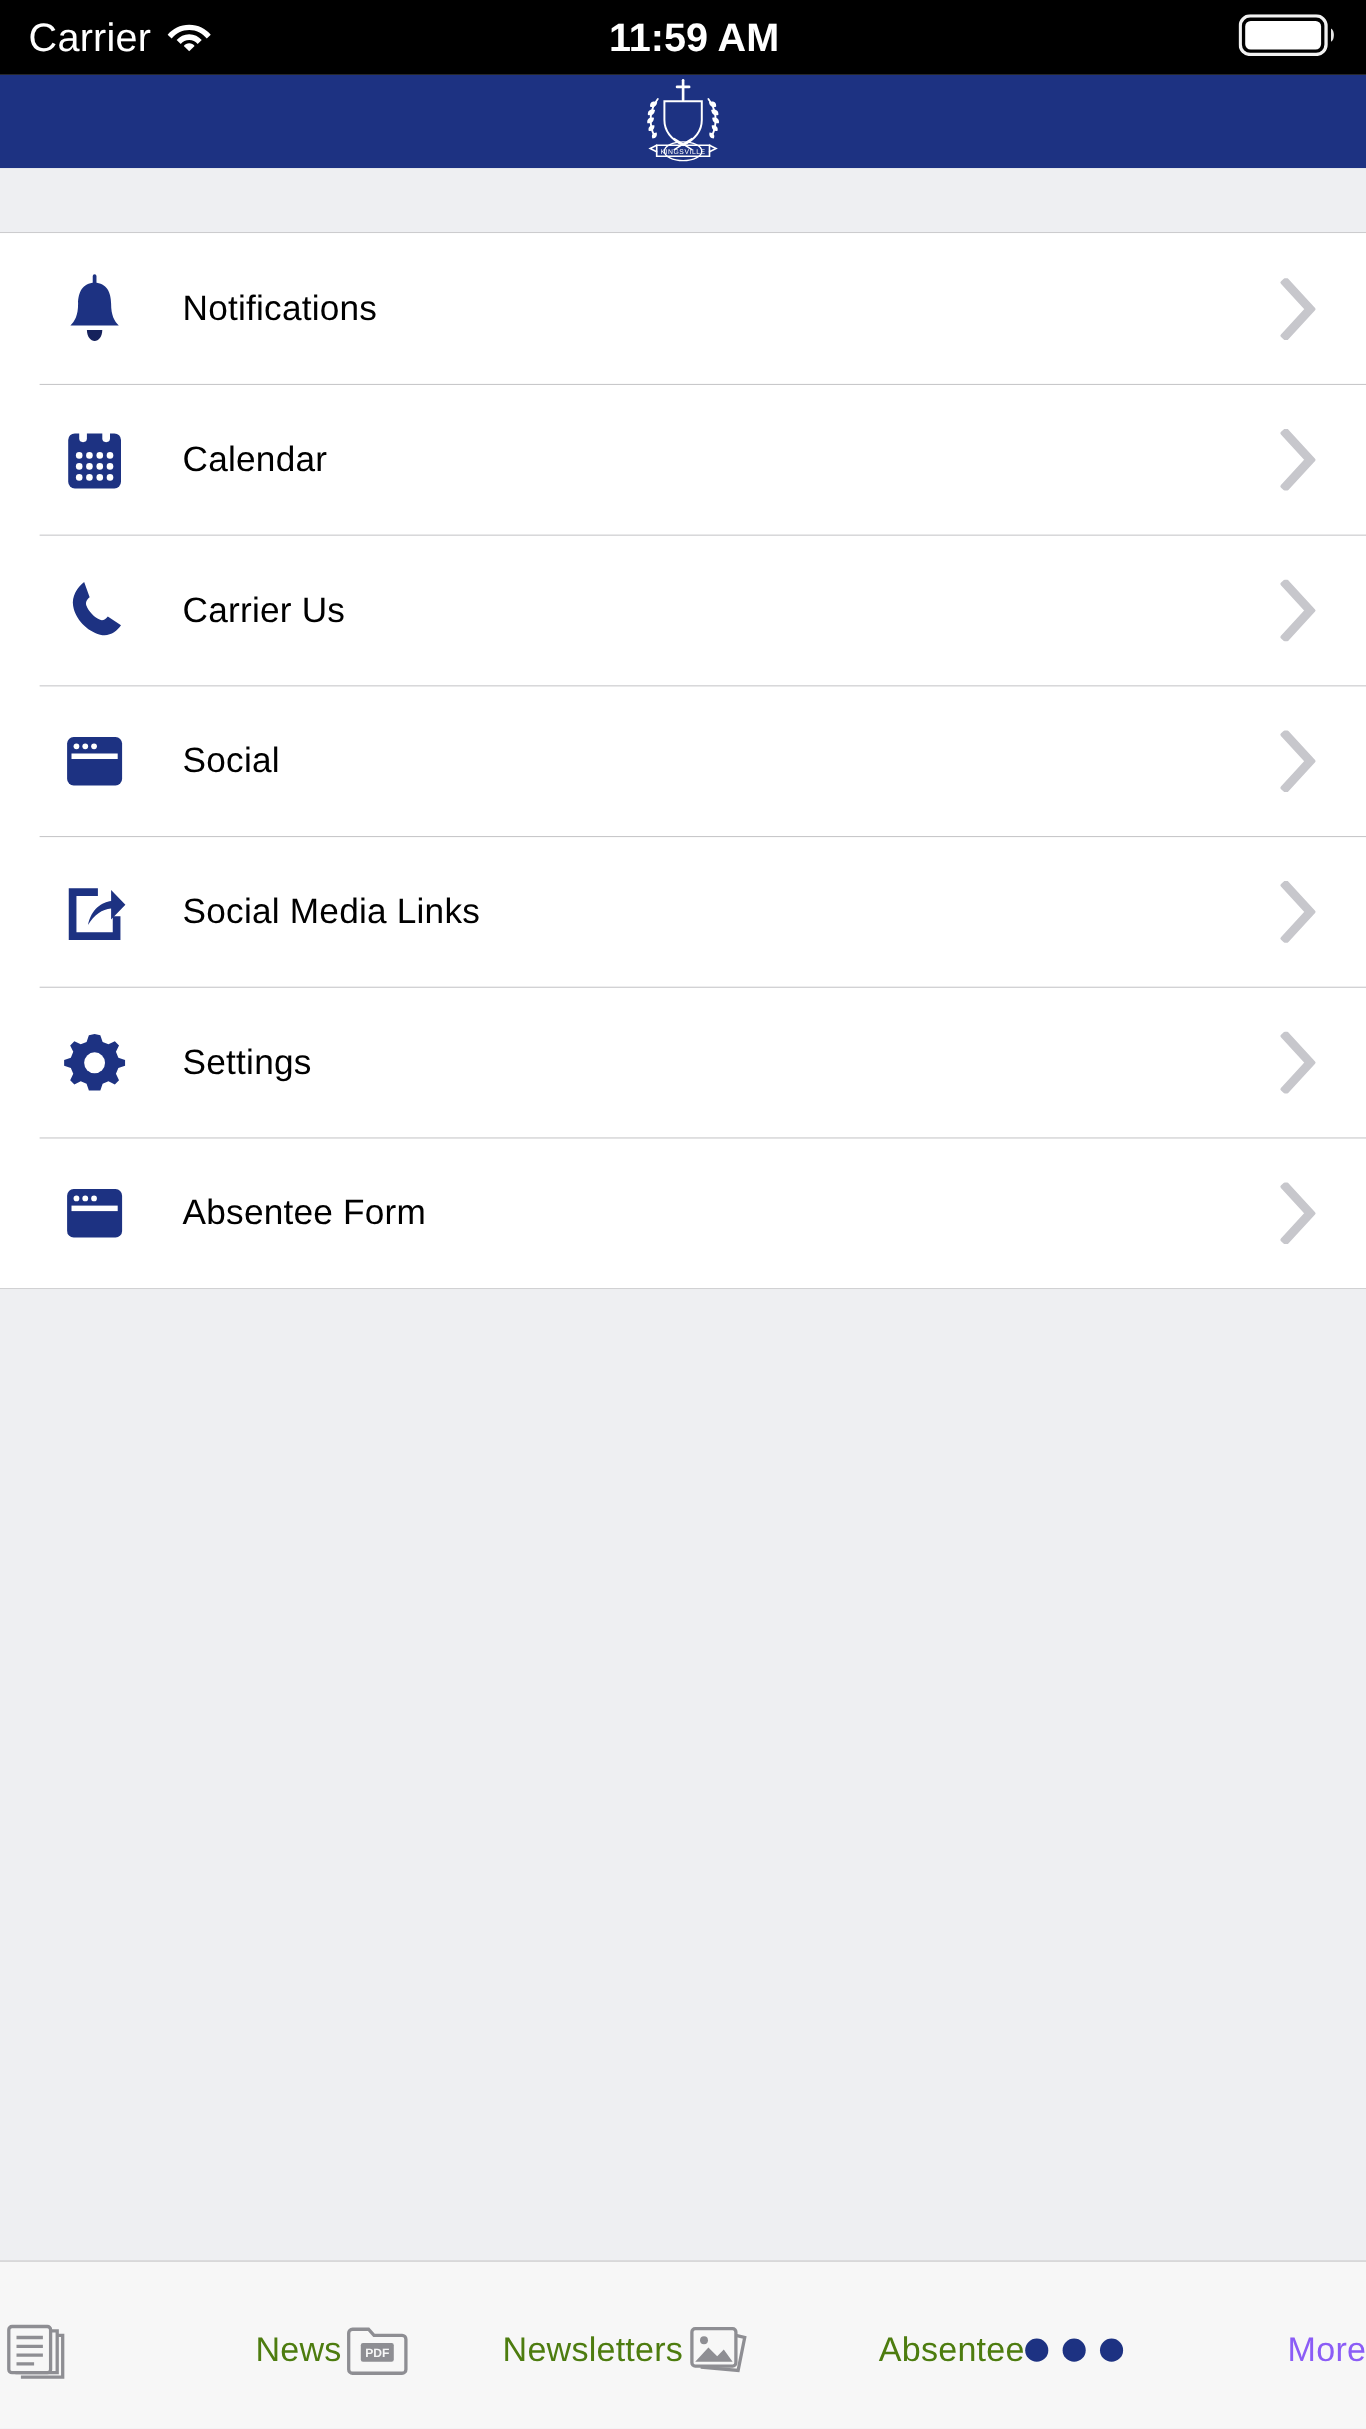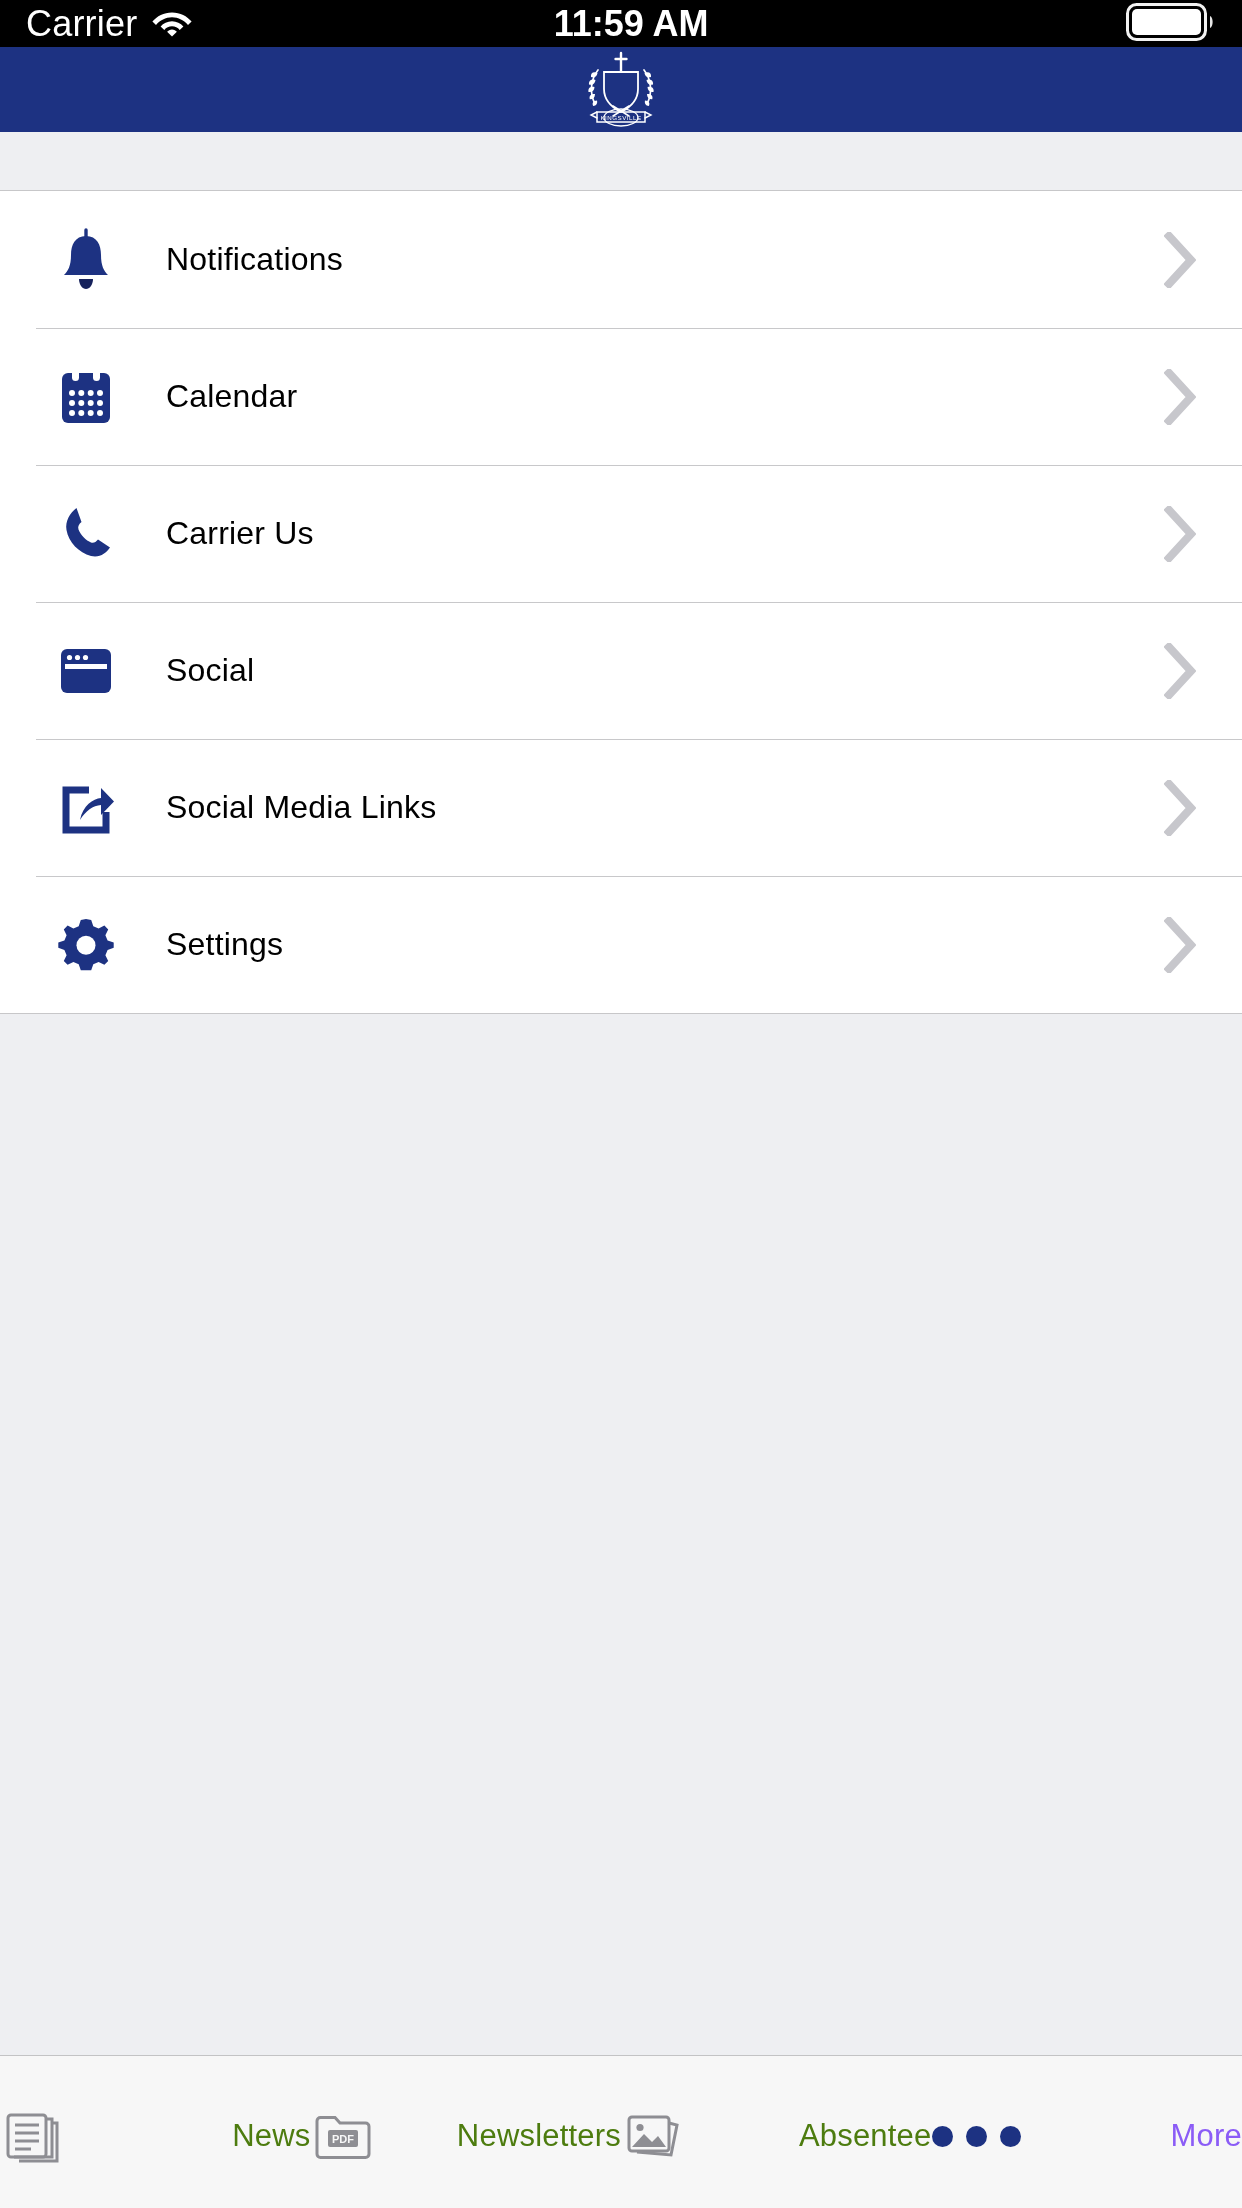--- a/index.html
+++ b/index.html
@@ -6,21 +6,21 @@
   html,body { width:1242px; height:2208px; }
   body {
     font-family:"Liberation Sans", sans-serif;
     background:#eceef1;
     overflow:hidden;
   }
   .phone { position:relative; width:1242px; height:2208px; display:flex; flex-direction:column; background:#eceef1; }
 
   
   .statusbar {
-    height:47px; background:#000; color:#fff;
+    height:68px; background:#000; color:#fff;
     display:flex; align-items:center; flex-shrink:0;
     position:relative; padding:0 26px;
   }
   .sb-left { display:flex; align-items:center; gap:14px; }
   .sb-carrier { font-size:36px; letter-spacing:0.2px; }
   .sb-time {
     position:absolute; left:0; right:0; text-align:center;
     font-size:36px; font-weight:bold; pointer-events:none;padding-left:20px;
   }
   .sb-right { margin-left:auto; display:flex; align-items:center; }
@@ -248,20 +248,39 @@
           </svg>
         </span>
         <span class="row-label">Settings</span>
         <span class="chevron">
           <svg width="32" height="56" viewBox="0 0 32 56">
             <path d="M5 4 L27 28 L5 52" fill="none" stroke="#c7c7cc" stroke-width="8" stroke-linecap="square"></path>
           </svg>
         </span>
       </div>
 
+      <div class="row">
+        <span class="row-icon">
+          <svg width="60" height="64" viewBox="0 0 60 64">
+            <rect x="5" y="10" width="50" height="44" rx="6" ry="6" fill="#1d3282"></rect>
+            <g fill="#ffffff">
+              <circle cx="13.5" cy="18.5" r="2.6"></circle>
+              <circle cx="21.5" cy="18.5" r="2.6"></circle>
+              <circle cx="29.5" cy="18.5" r="2.6"></circle>
+            </g>
+            <rect x="9" y="25" width="42" height="5" fill="#ffffff"></rect>
+          </svg>
+        </span>
+        <span class="row-label">Absentee Form</span>
+        <span class="chevron">
+          <svg width="32" height="56" viewBox="0 0 32 56">
+            <path d="M5 4 L27 28 L5 52" fill="none" stroke="#c7c7cc" stroke-width="8" stroke-linecap="square"></path>
+          </svg>
+        </span>
+      </div>
 
     </div>
 
     <div class="filler"></div>
   </div>
 
   <div class="tabbar">
 
     <div class="tab">
       <span class="tab-icon">

